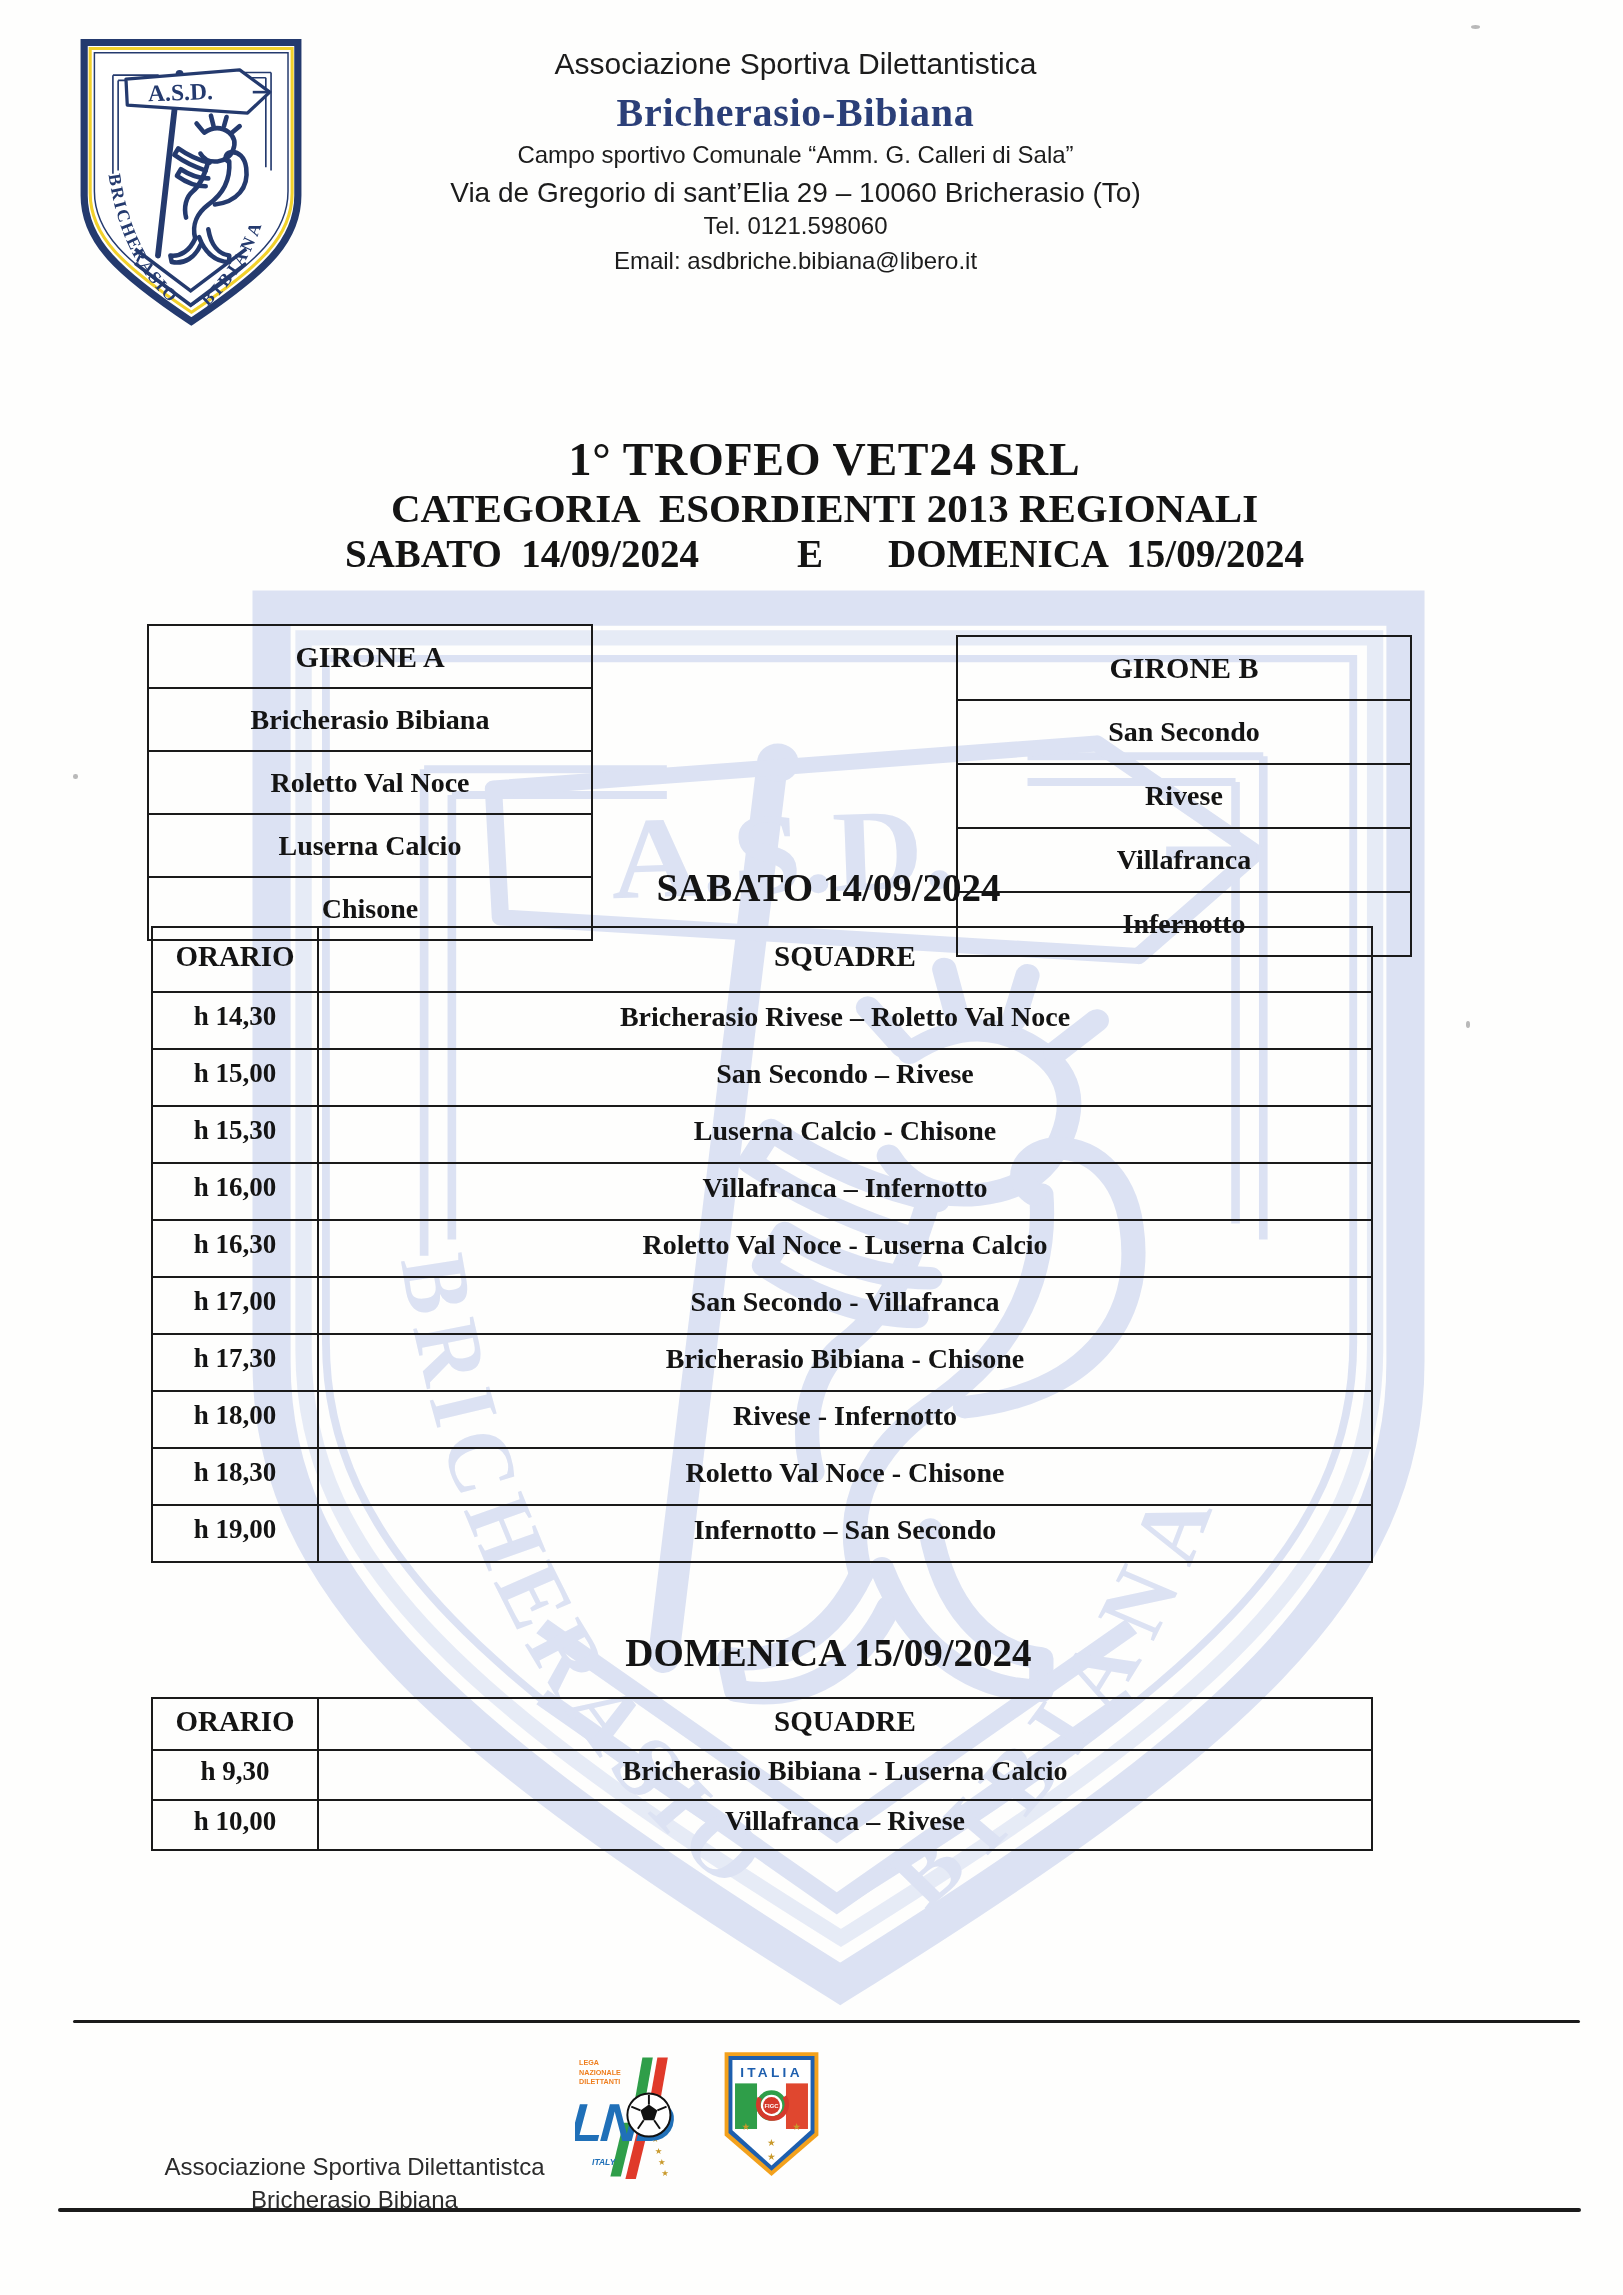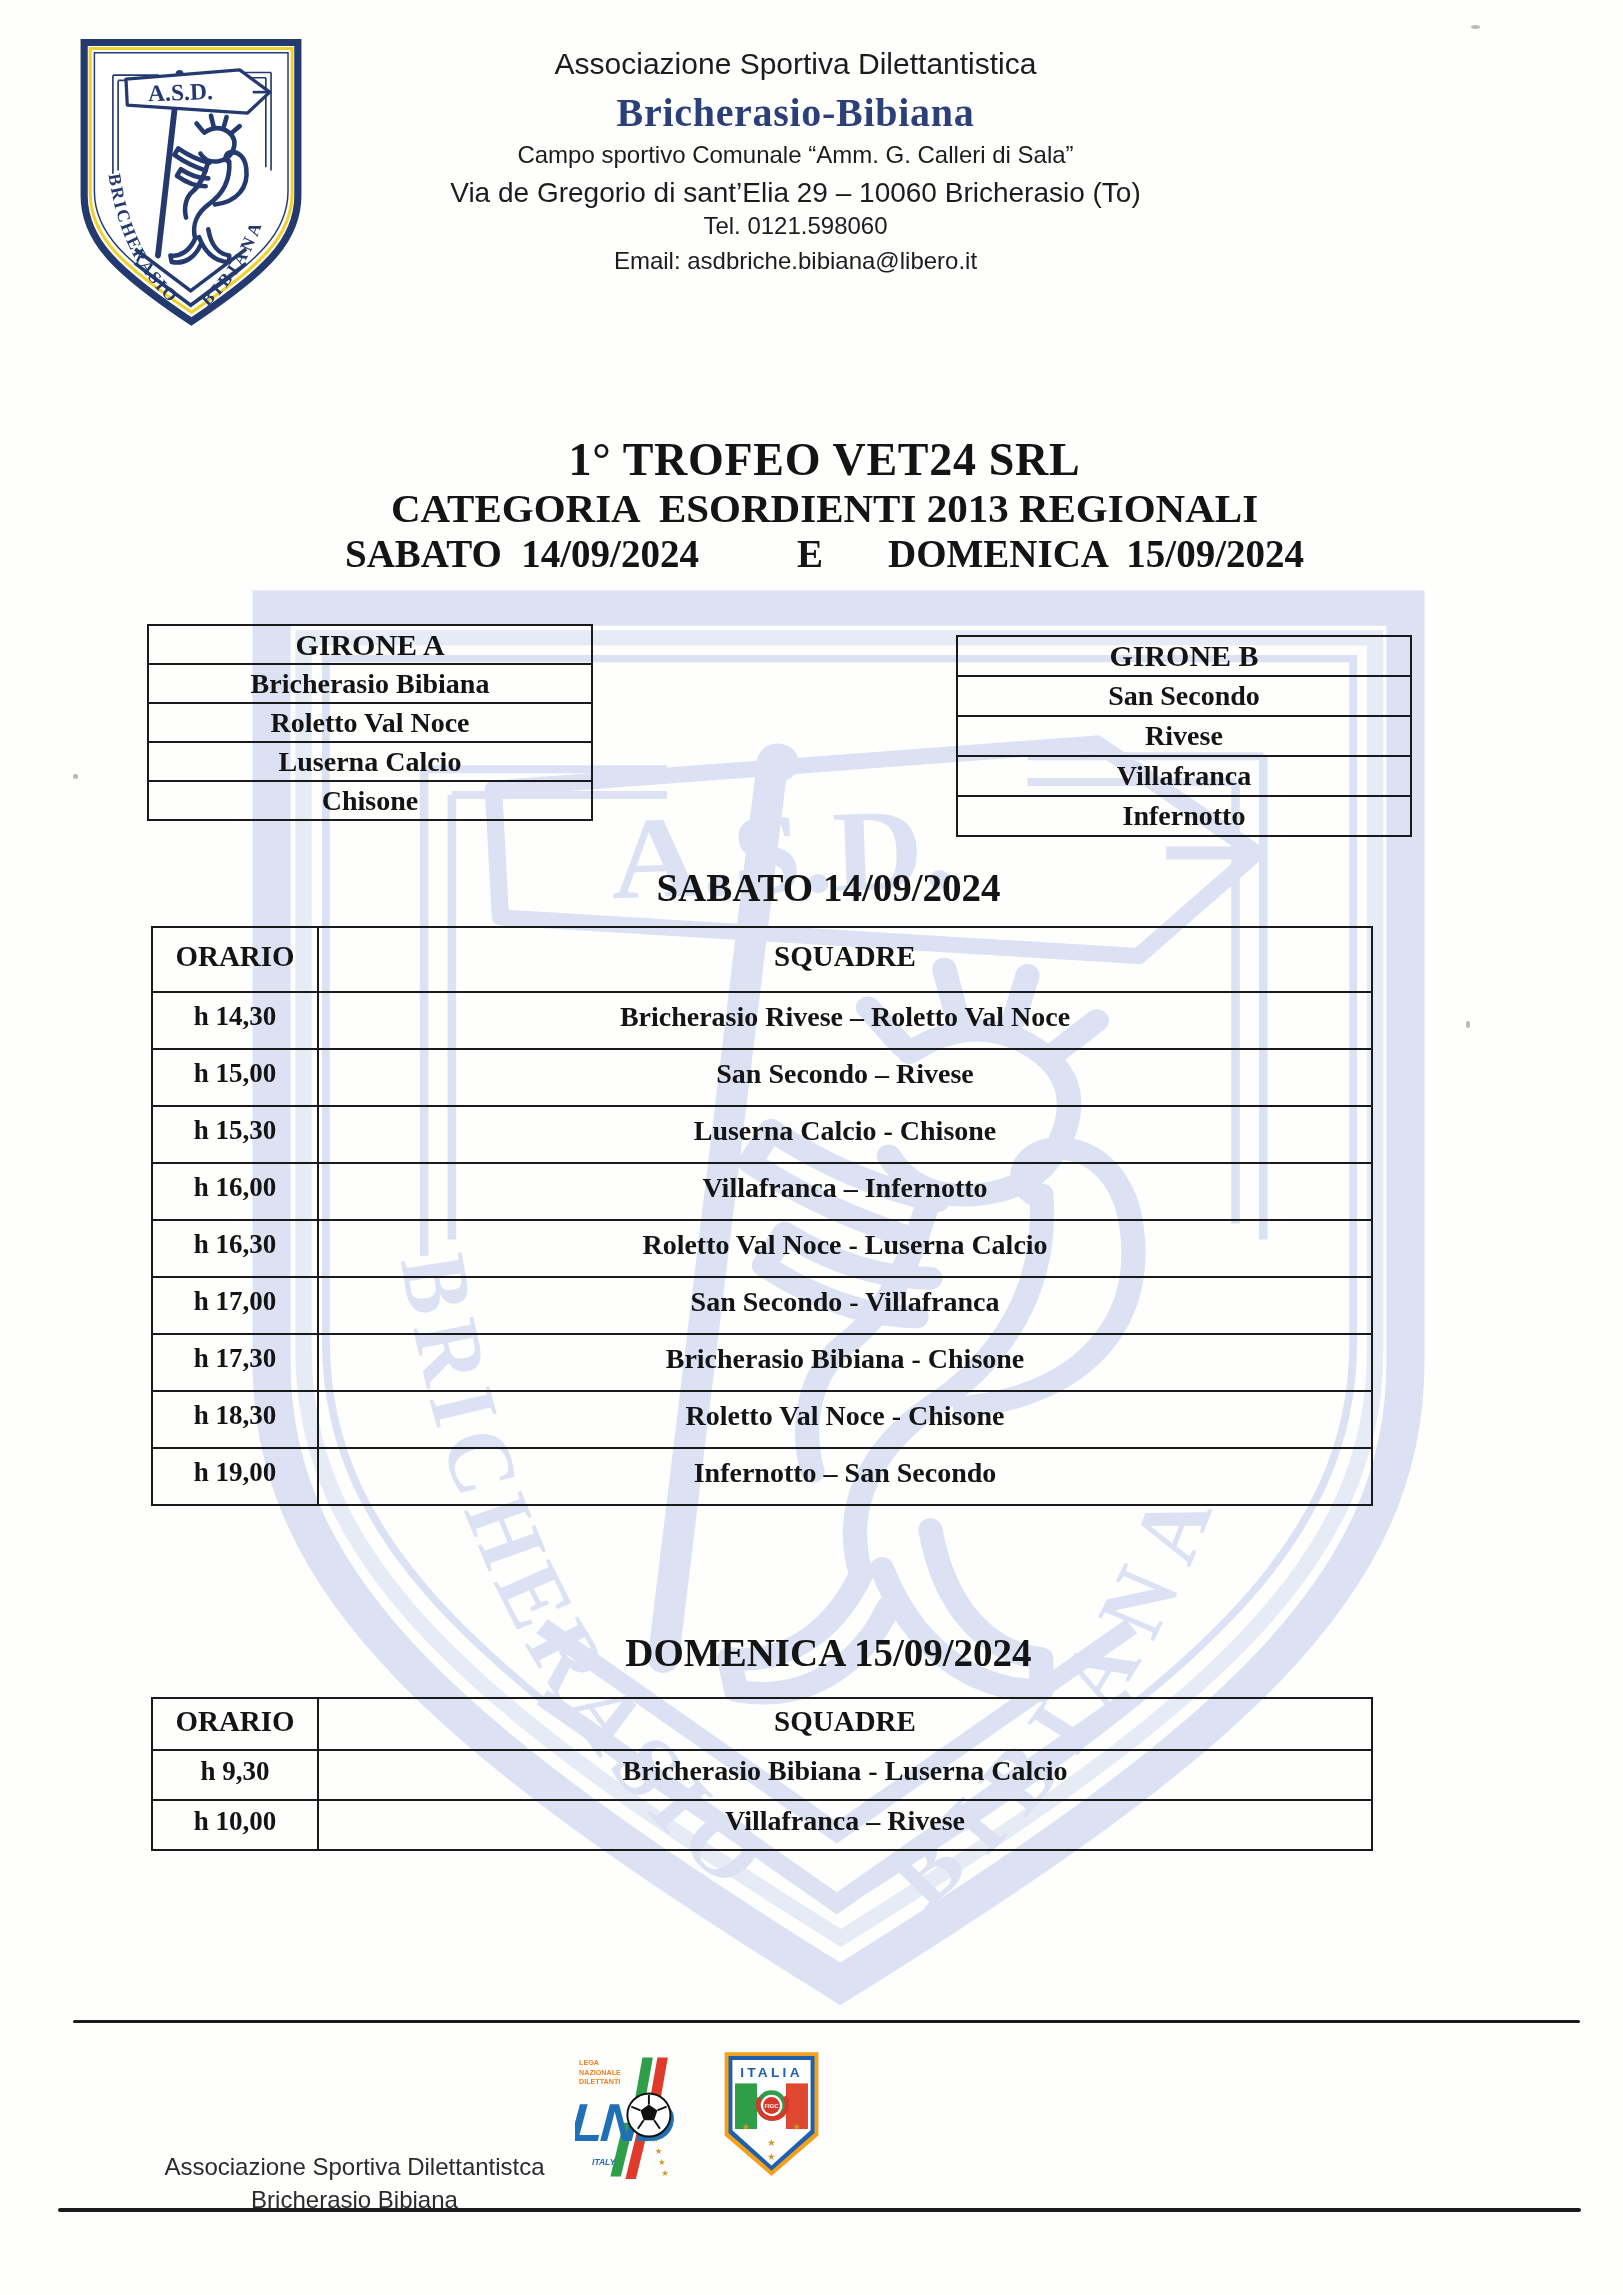--- a/index.html
+++ b/index.html
@@ -23,21 +23,21 @@
 
   
   .ttl1{left:13px;top:433px;width:1623px;font-size:46px;font-weight:700;letter-spacing:0.7px;}
   .ttl2{left:13px;top:484px;width:1623px;font-size:41px;font-weight:700;}
   .ttl3{left:13px;top:531px;width:1623px;font-size:39px;font-weight:700;}
   .ttl3 .mid{margin-left:98px;margin-right:65px;}
 
   
   table{border-collapse:collapse;table-layout:fixed;}
   .girone td{border:2.6px solid #1a1a1a;text-align:center;font-weight:700;
-    font-size:28px;padding:0;vertical-align:middle;}
+    font-size:28px;padding:12px;vertical-align:middle;}
   .girone .ghead{font-size:30px;}
   .ga td{height:37px;}
   .gb td{height:38px;}
   .ga{left:147px;top:624px;width:446px;}
   .gb{left:956px;top:635px;width:456px;}
 
   
   .sec-head{font-size:39px;font-weight:700;}
   .sat-head{left:33px;top:865px;width:1591px;}
   .dom-head{left:33px;top:1630px;width:1591px;}
@@ -214,20 +214,24 @@
           <td class="time">h 16,30</td>
           <td class="match">Roletto Val Noce - Luserna Calcio</td>
         </tr>
     <tr class="r">
           <td class="time">h 17,00</td>
           <td class="match">San Secondo - Villafranca</td>
         </tr>
     <tr class="r">
           <td class="time">h 17,30</td>
           <td class="match">Bricherasio Bibiana - Chisone</td>
+        </tr>
+    <tr class="r">
+          <td class="time">h 18,00</td>
+          <td class="match">Rivese - Infernotto</td>
         </tr>
     <tr class="r">
           <td class="time">h 18,30</td>
           <td class="match">Roletto Val Noce - Chisone</td>
         </tr>
     <tr class="r">
           <td class="time">h 19,00</td>
           <td class="match">Infernotto – San Secondo</td>
         </tr>
   </tbody>

